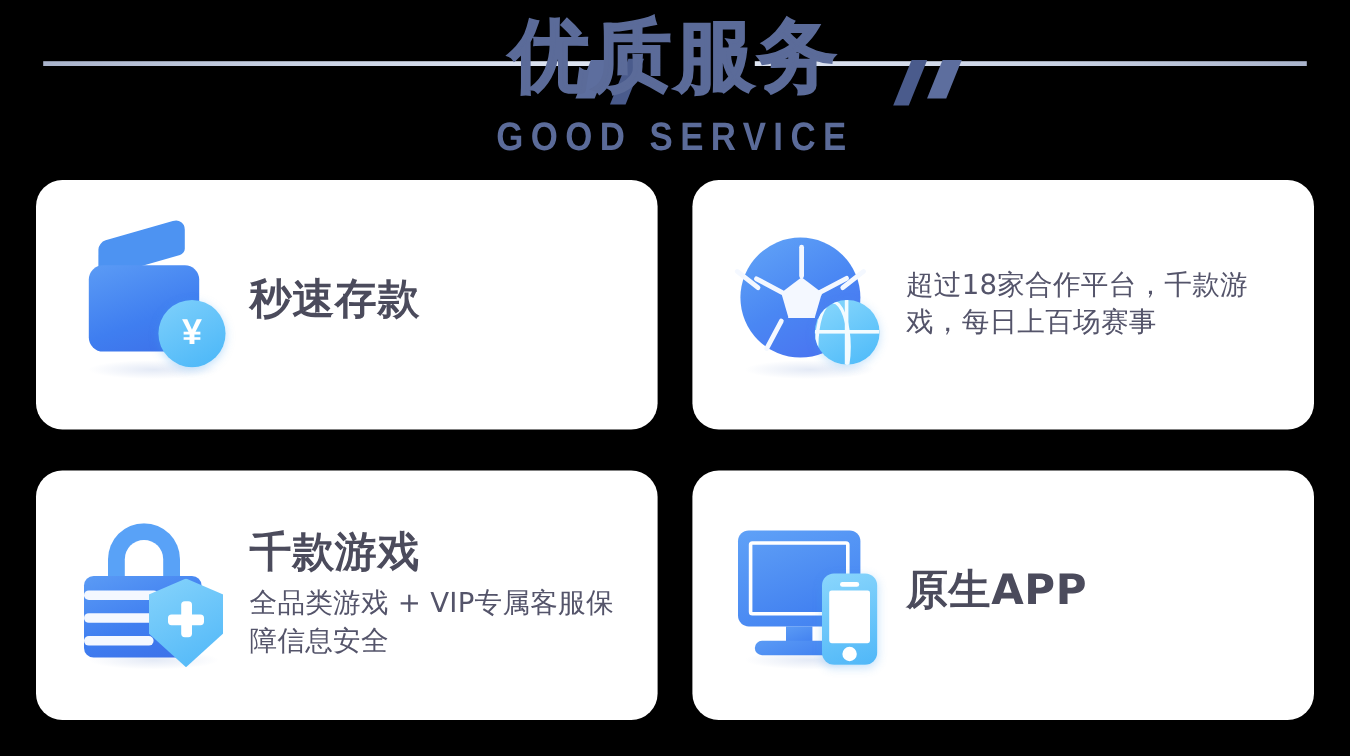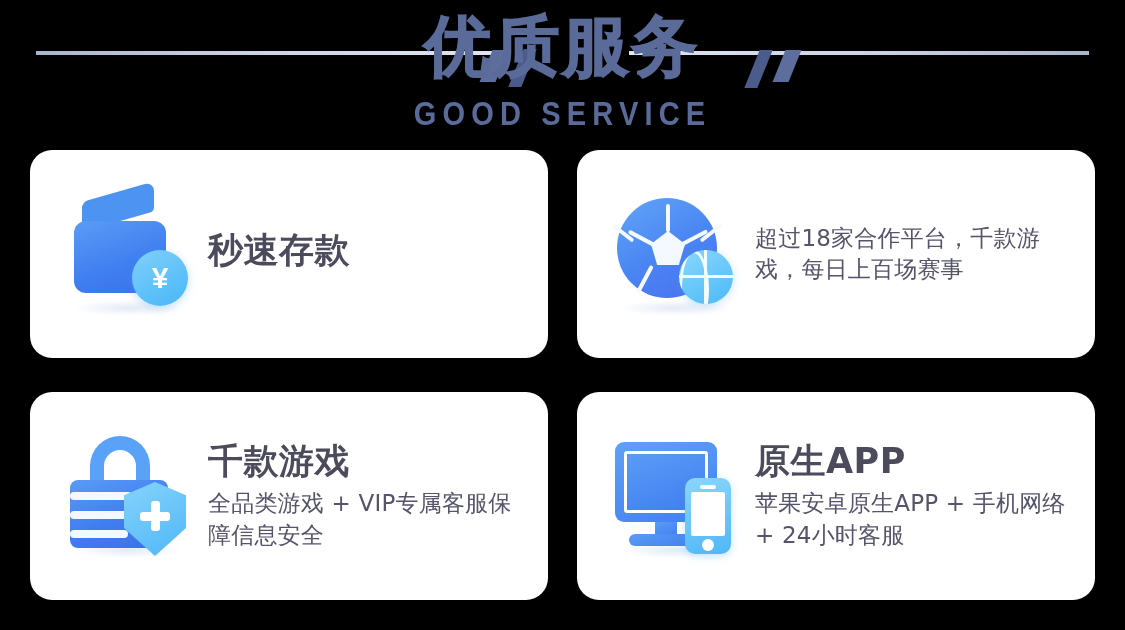--- a/index.html
+++ b/index.html
@@ -293,18 +293,17 @@
         <div class="m-neck"></div>
         <div class="m-base"></div>
         <div class="phone">
           <div class="ph-speaker"></div>
           <div class="ph-screen"></div>
           <div class="ph-home"></div>
         </div>
       </div>
       <div class="txt">
         <div class="c-title">原生APP</div>
-        <div class="c-sub">苹果安卓原生APP + 手机网络 + 24小时客服</div>
       </div>
     </div>
 
   </div>
 </div>
 
 </body></html>

